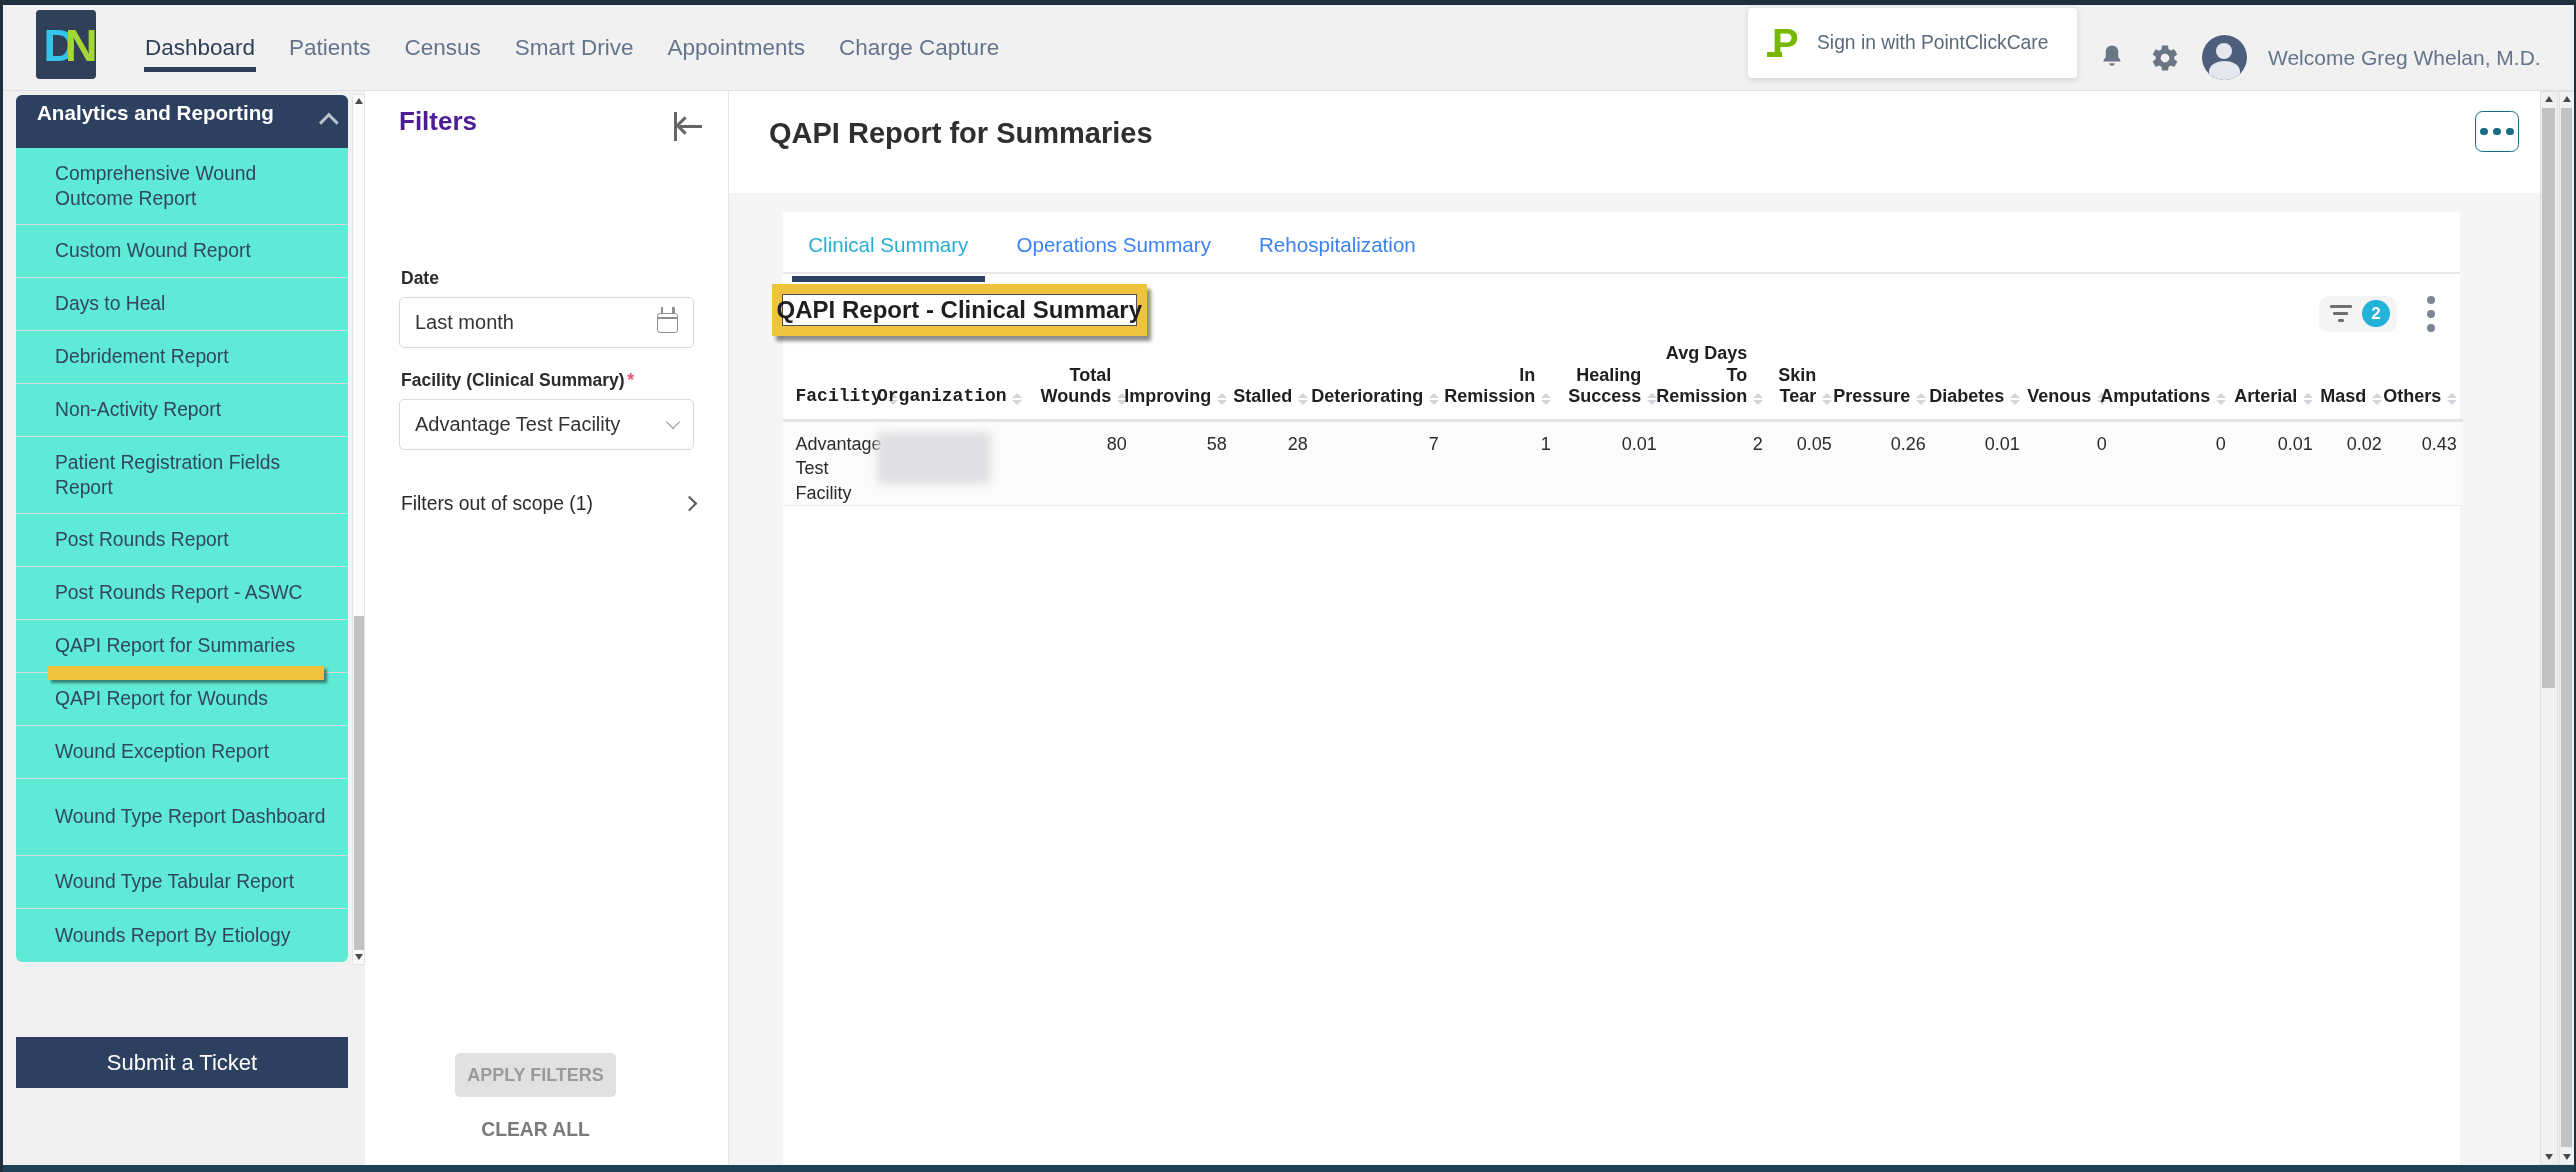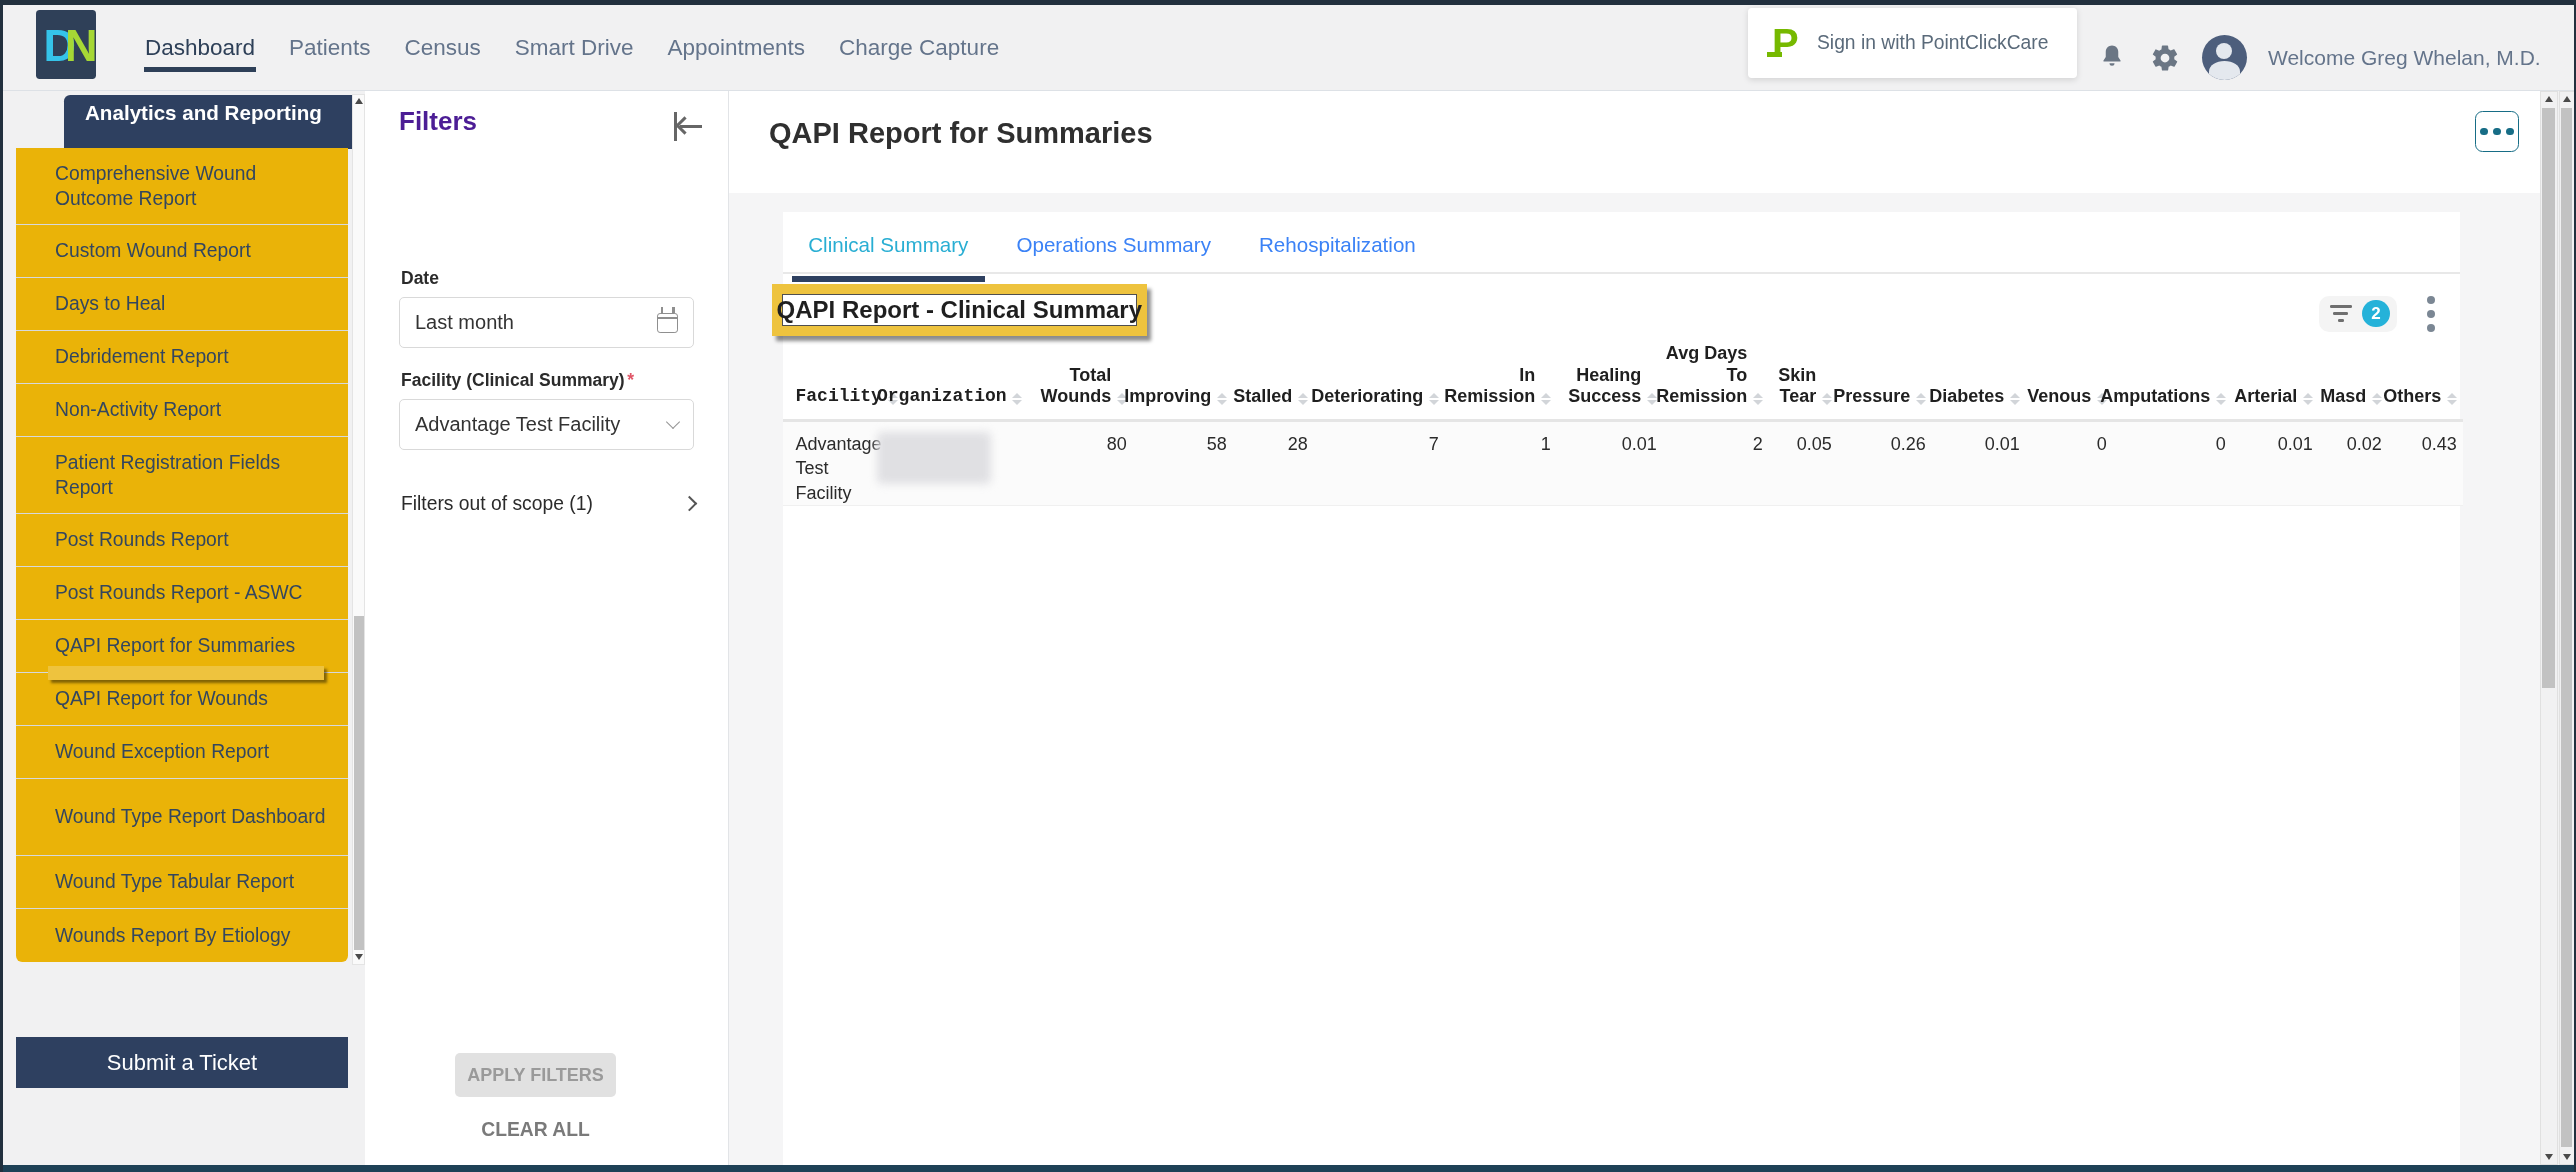--- a/index.html
+++ b/index.html
@@ -30,23 +30,23 @@
   .top-icons { position:absolute; left:2096px; top:0; height:105px; display:flex; align-items:center; gap:21px; }
   .icon-btn { width:32px; height:32px; display:flex; align-items:center; justify-content:center; cursor:pointer; }
   .icon-btn svg { width:30px; height:30px; fill:#6b7684; }
   .avatar { width:45px; height:45px; border-radius:50%; background:#4d5e7c; position:relative; overflow:hidden; }
   .avatar .head { position:absolute; left:14.3px; top:7.5px; width:16px; height:16px; border-radius:50%; background:#e4e8ee; }
   .avatar .body { position:absolute; left:6.9px; top:26px; width:31px; height:21px; border-radius:50% 50% 0 0; background:#e4e8ee; }
   .welcome { font-size:21px; color:#64748b; white-space:nowrap; }
 
   
   .sidebar { position:absolute; left:0; top:91px; width:365px; height:1074px; background:#f1f1f2; z-index:10; }
-  .side-header { position:absolute; left:16px; top:3.7px; width:332px; height:54px; background:#2e4060; border-radius:6.2px 6.2px 0 0; color:#ffffff; font-size:20.6px; font-weight:600; line-height:1.25; padding:5px 12.5px 0 21px; display:flex; justify-content:space-between;margin-left:48px; }
+  .side-header { position:absolute; left:16px; top:3.7px; width:332px; height:54px; background:#2e4060; border-radius:6.2px 6.2px 0 0; color:#ffffff; font-size:20.6px; font-weight:600; line-height:1.25; padding:5px 12.5px 0 21px; display:flex; justify-content:space-between; }
   .chev-up { width:13.7px; height:13.7px; border-right:3.1px solid #b9c1cc; border-bottom:3.1px solid #b9c1cc; transform:rotate(-135deg); margin-top:16px; }
-  .side-list { position:absolute; left:16px; top:57px; width:332px; background:#eab308; border-radius:0 0 6.2px 6.2px; overflow:hidden; }
+  .side-list { position:absolute; left:16px; top:57px; width:332px; background:#5eead4; border-radius:0 0 6.2px 6.2px; overflow:hidden; }
   .side-item { position:relative; display:flex; align-items:center; padding:0 18.7px 0 39px; font-size:19.3px; color:#33465f; border-bottom:1.2px solid #d6d9dd; cursor:pointer; line-height:1.3; }
   .side-item.h1 { height:53px; }
   .side-item.h2 { height:77px; }
   .side-item:last-child { border-bottom:none; }
   .side-item .hl-bar { position:absolute; left:32px; bottom:-8px; width:276px; height:13.7px; background:#eec33e; box-shadow:2.5px 3.1px 2.5px rgba(0,0,0,0.45); z-index:5; }
   .side-btn { position:absolute; left:16px; width:332px; height:51px; background:#2e4060; border-radius:0; color:#ffffff; font-size:22px; display:flex; align-items:center; justify-content:center; cursor:pointer; }
   .side-btn.ticket { top:946px; }
   .side-btn.release { top:1017px; }
 
   

